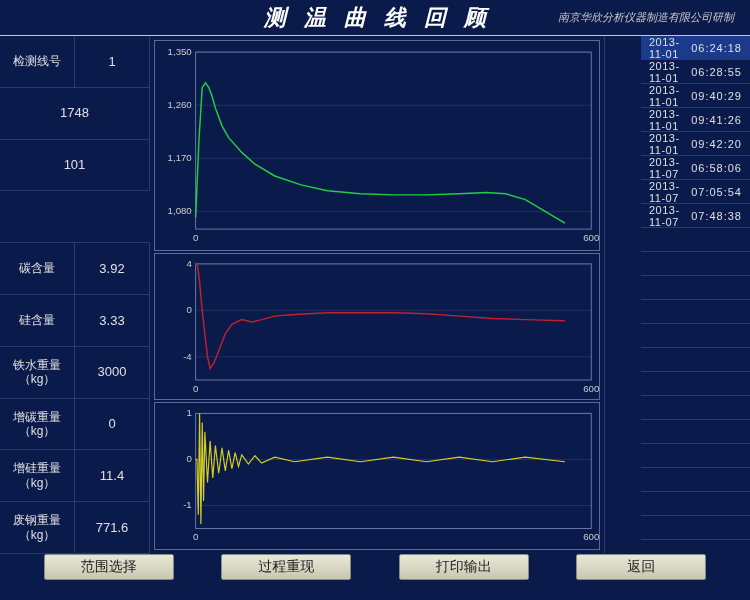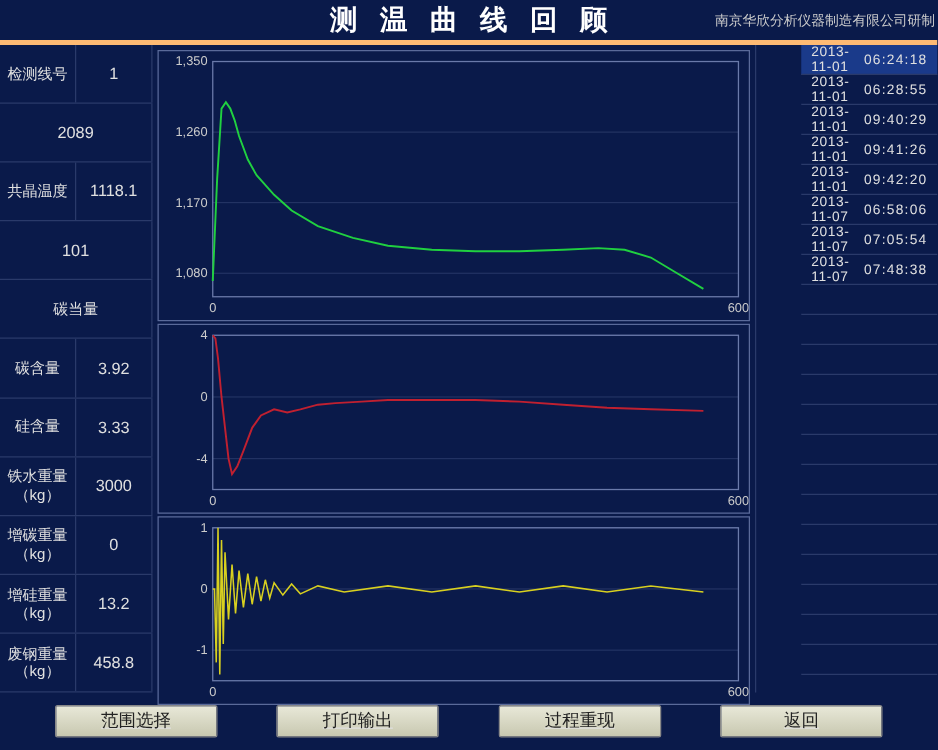--- a/index.html
+++ b/index.html
@@ -9,44 +9,45 @@
     font-family: "Microsoft YaHei", sans-serif;
     color: #e0e0e0;
     overflow: hidden;
     position: relative;
   }
   .header {
     height: 36px;
     display: flex;
     align-items: center;
     position: relative;
-    border-bottom: 4px solid #fdba74;
+    border-bottom: 1px solid #fdba74;
+    font-style: italic;
   }
   .title {
     position: absolute;
     left: 50%;
     transform: translateX(-50%);
     font-size: 22px;
     font-weight: bold;
     letter-spacing: 18px;
     color: #fff;
     padding-left: 18px;
   }
   .brand {
     position: absolute;
-    right: 2px;
+    right: 16px;
     font-size: 11px;
     color: #ccc;
   }
   .main {
     display: flex;
     height: 518px;
   }
   .left-panel {
-    width: 122px;
+    width: 150px;
     display: flex;
     flex-direction: column;
   }
   .left-row {
     flex: 1;
     display: flex;
     border-bottom: 1px solid #2a3a6a;
   }
   .left-label, .left-value {
     flex: 1;
@@ -90,24 +91,22 @@
     font-size: 11px;
     cursor: pointer;
     margin-left: 36px;
   }
   .right-row.selected { background: #1a3a8a; }
   .right-row .date { letter-spacing: 0.5px; }
   .right-row .time { letter-spacing: 1px; }
   .footer {
     height: 46px;
     display: flex;
-    align-items: center;
     justify-content: space-around;
     padding: 0 20px;
-    text-decoration: underline;
   }
   .btn {
     width: 130px;
     height: 26px;
     background: linear-gradient(#e8e8d8, #c8c8b0);
     border: 1px solid #888;
     color: #222;
     font-size: 14px;
     display: flex;
     align-items: center;
@@ -128,55 +127,50 @@
   <div class="brand">南京华欣分析仪器制造有限公司研制</div>
 </div>
 
 <div class="main">
   <div class="left-panel" id="left-panel">
       <div class="left-row">
         <div class="left-label">检测线号</div>
         <div class="left-value">1</div>
       </div>
       <div class="left-row">
-        <div class="left-value">2089</div>
-      </div>
-      <div class="left-row">
-        <div class="left-label">共晶温度</div>
-        <div class="left-value">1118.1</div>
+        <div class="left-value">1748</div>
       </div>
       <div class="left-row">
         <div class="left-value">101</div>
       </div>
       <div class="left-row">
-        <div class="left-label">碳当量</div>
       </div>
       <div class="left-row">
         <div class="left-label">碳含量</div>
         <div class="left-value">3.92</div>
       </div>
       <div class="left-row">
         <div class="left-label">硅含量</div>
         <div class="left-value">3.33</div>
       </div>
       <div class="left-row">
         <div class="left-label">铁水重量<br>（kg）</div>
         <div class="left-value">3000</div>
       </div>
       <div class="left-row">
         <div class="left-label">增碳重量<br>（kg）</div>
         <div class="left-value">0</div>
       </div>
       <div class="left-row">
         <div class="left-label">增硅重量<br>（kg）</div>
-        <div class="left-value">13.2</div>
+        <div class="left-value">11.4</div>
       </div>
       <div class="left-row">
         <div class="left-label">废钢重量<br>（kg）</div>
-        <div class="left-value">458.8</div>
+        <div class="left-value">771.6</div>
       </div>
     </div>
   <div class="center-panel">
     <div class="chart-box chart1" id="chart0">
         <svg viewBox="0 0 459 209">
           <line class="grid-line" x1="42" y1="172.7" x2="451" y2="172.7"></line>
           <text class="axis-text" x="38" y="175.7" text-anchor="end">1,080</text>
           <line class="grid-line" x1="42" y1="117.8" x2="451" y2="117.8"></line>
           <text class="axis-text" x="38" y="120.8" text-anchor="end">1,170</text>
           <line class="grid-line" x1="42" y1="62.900000000000006" x2="451" y2="62.900000000000006"></line>
@@ -262,16 +256,16 @@
       <div class="right-row"></div>
       <div class="right-row"></div>
       <div class="right-row"></div>
       <div class="right-row"></div>
       <div class="right-row"></div>
     </div>
 </div>
 
 <div class="footer">
   <div class="btn">范围选择</div>
+  <div class="btn">过程重现</div>
   <div class="btn">打印输出</div>
-  <div class="btn">过程重现</div>
   <div class="btn">返回</div>
 </div>
 
 </body></html>

